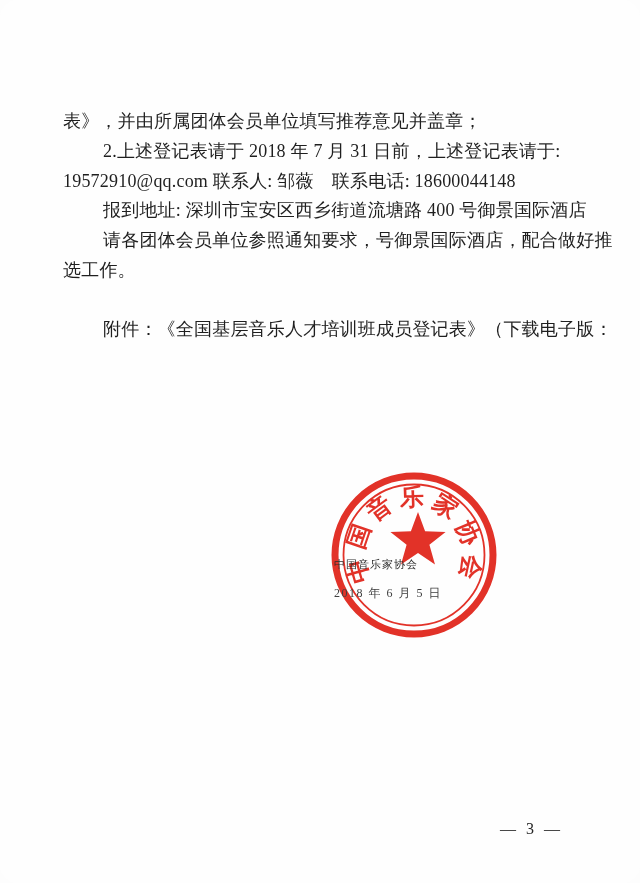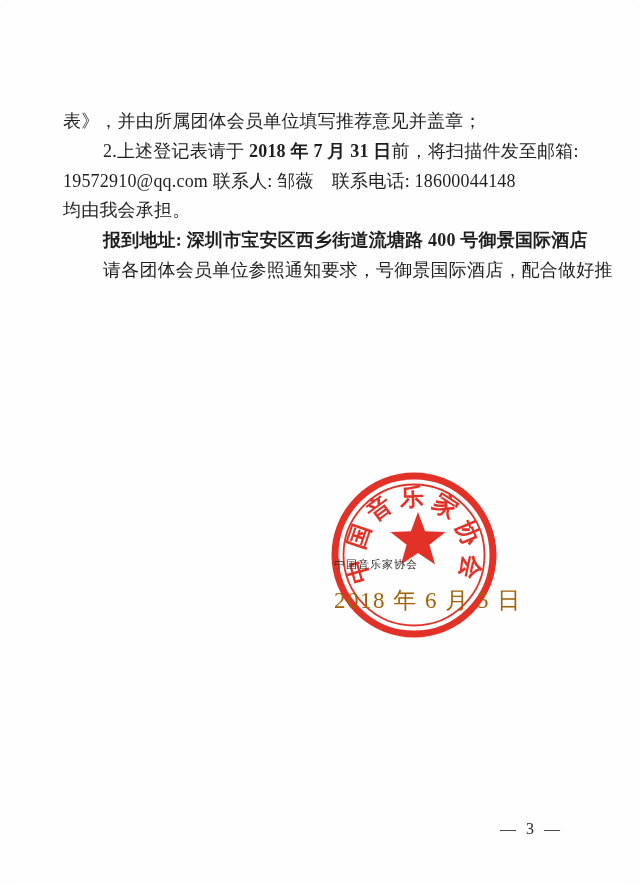--- a/index.html
+++ b/index.html
@@ -29,21 +29,21 @@
     font-size: 18px;
     line-height: 29.75px;
     color: var(--ink, #1f1f1f);
     letter-spacing: 0.2px;
   }
   .line {
     height: 29.75px;
     white-space: nowrap;
   }
   .line.indent { padding-left: 40px; }
-  .line .b { font-weight: bold; }
+  .line .b { font-weight: normal; }
   
   .seal-svg {
     position: absolute;
     left: 0;
     top: 0;
     pointer-events: none;
     opacity: 0.93;
   }
   .seal-ring-outer {
     fill: none;
@@ -71,22 +71,22 @@
     top: 557px;
     font-size: 11px;
     color: #2b2b2b;
     letter-spacing: 1px;
     white-space: nowrap;
   }
   .sig-date {
     position: absolute;
     left: 334px;
     top: 585px;
-    font-size: 23px;
-    color: #a16207;
+    font-size: 12px;
+    color: #404040;
     letter-spacing: 1.5px;
     white-space: nowrap;
   }
   
   .page-number {
     position: absolute;
     left: 500px;
     top: 820px;
     font-size: 16px;
     color: #262626;
@@ -94,26 +94,27 @@
     white-space: nowrap;
   }
 </style>
 </head>
 <body>
 
 <div class="page">
 
   <div class="body-text" id="doc-lines">
       <div class="line"><span>表》，并由所属团体会员单位填写推荐意见并盖章；</span></div>
-      <div class="line indent"><span>2.上述登记表请于 </span><span class="b">2018 年 7 月 31 日</span><span>前，将扫描件发至邮箱:</span></div>
+      <div class="line indent"><span>2.上述登记表请于 </span><span class="b">2018 年 7 月 31 日</span><span>前，上述登记表请于:</span></div>
       <div class="line"><span>19572910@qq.com 联系人: 邹薇　联系电话: 18600044148</span></div>
-      <div class="line"><span>均由我会承担。</span></div>
       <div class="line indent"><span class="b">报到地址: 深圳市宝安区西乡街道流塘路 400 号御景国际酒店</span></div>
       <div class="line indent"><span>请各团体会员单位参照通知要求，号御景国际酒店，配合做好推</span></div>
+      <div class="line"><span>选工作。</span></div>
       <div class="line"></div>
+      <div class="line indent"><span>附件：《全国基层音乐人才培训班成员登记表》（下载电子版：</span></div>
     </div>
 
   <svg class="seal-svg" width="640" height="883" viewBox="0 0 640 883">
     <circle class="seal-ring-outer" cx="414" cy="555" r="79"></circle>
     <circle class="seal-ring-inner" cx="414" cy="555" r="70.5"></circle>
     <polygon class="seal-star" points="418,512 410.9,531.3 390.4,532 406.6,544.7 401,564.5 418,553 435,564.5 429.4,544.7 445.6,532 425.1,531.3"></polygon>
     <g id="seal-chars">
         <text x="358.2" y="571.0" transform="rotate(-106.0 358.2 571.0)" class="seal-char">中</text>
         <text x="359.1" y="536.4" transform="rotate(-71.3 359.1 536.4)" class="seal-char">国</text>
         <text x="379.4" y="508.4" transform="rotate(-36.6 379.4 508.4)" class="seal-char">音</text>

